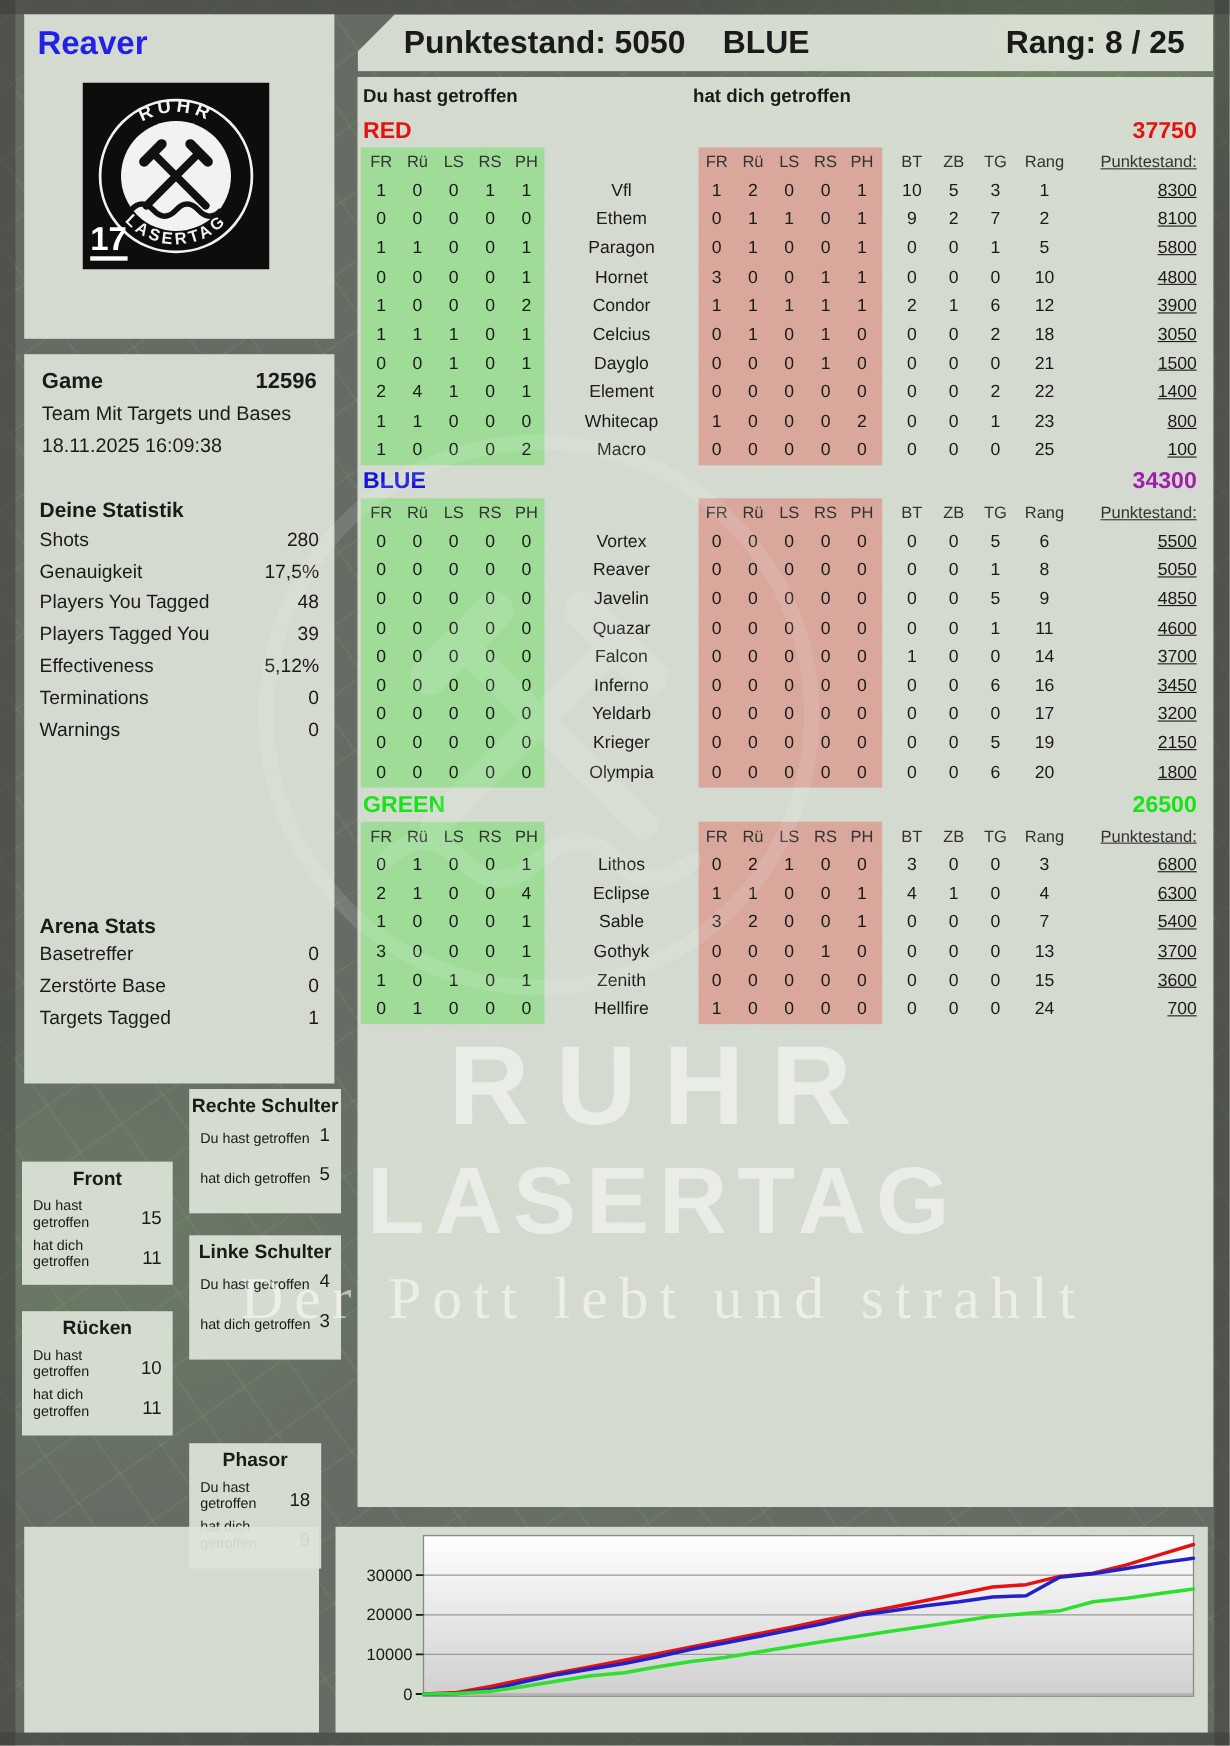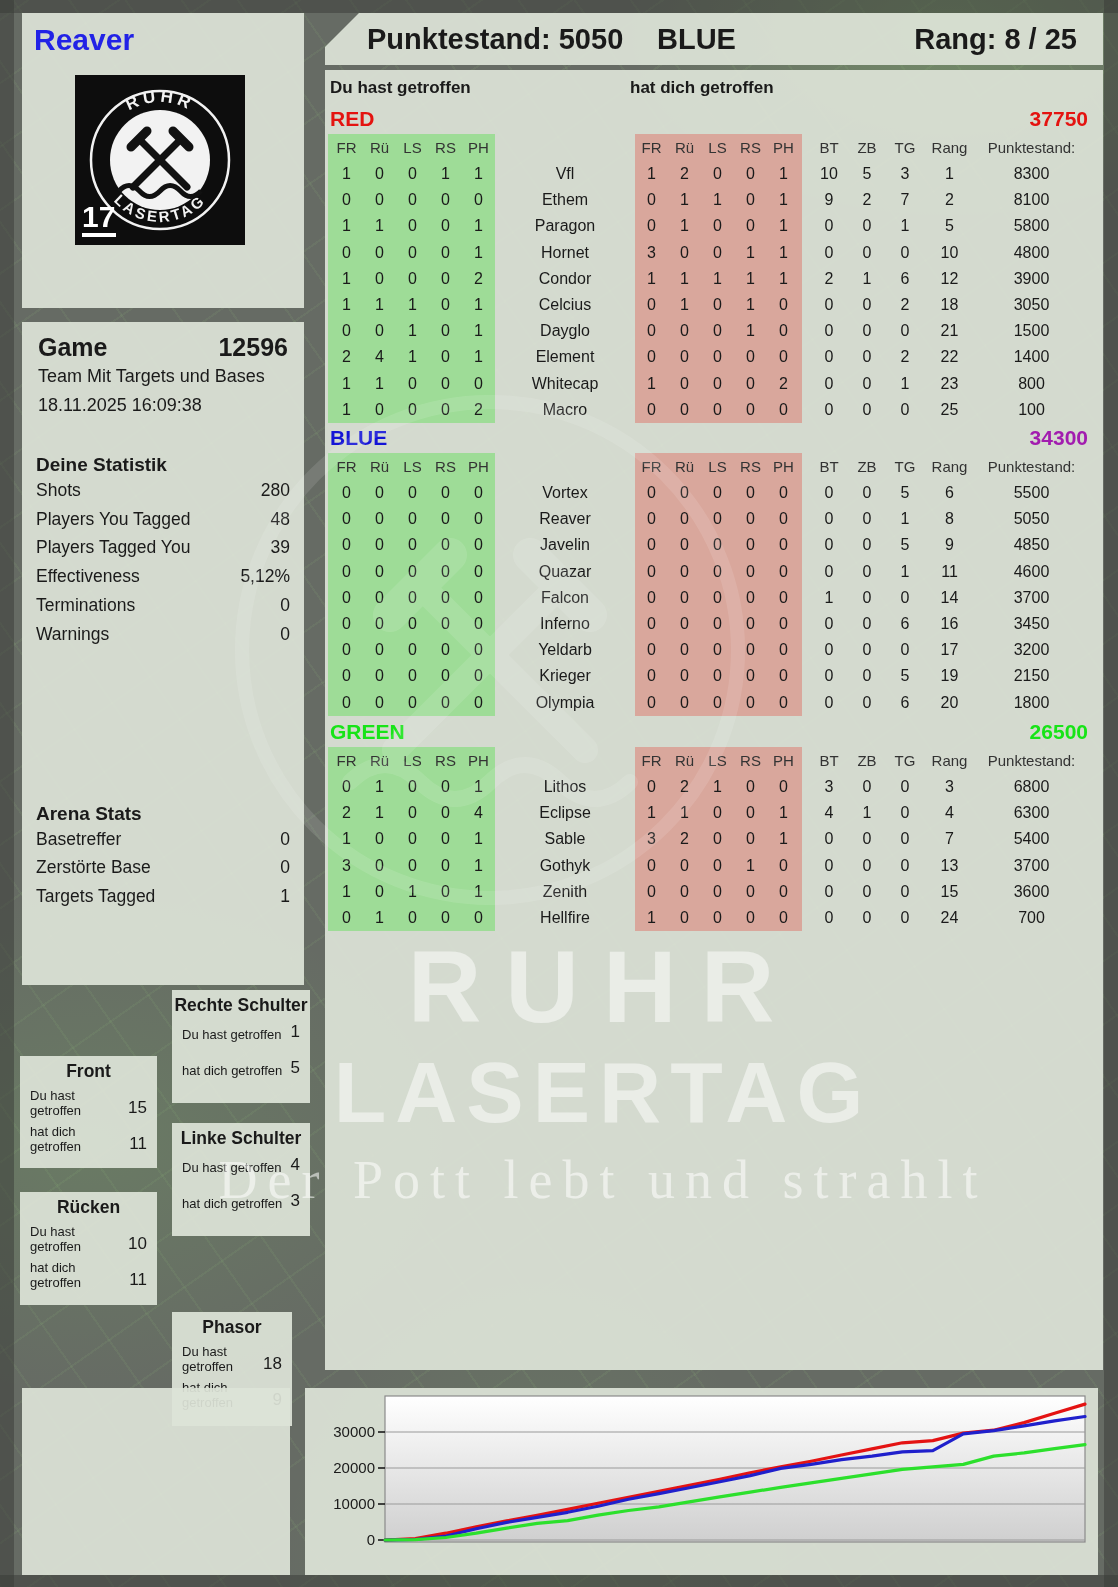--- a/index.html
+++ b/index.html
@@ -16,36 +16,36 @@
   .panel{position:absolute;background:rgba(221,227,215,0.93);z-index:1;box-sizing:border-box;}
 
   
   .hdr{clip-path:polygon(34px 0, 100% 0, 100% 100%, 0 100%, 0 34px);}
   .hdr .ht{position:absolute;top:10px;font-weight:bold;font-size:29px;white-space:nowrap;}
   .player-title{position:absolute;left:12px;top:10px;font-weight:bold;font-size:30px;color:#2222e6;}
 
   
   .logo-wrap{position:absolute;left:53px;top:62px;width:170px;height:170px;}
   .kv{display:flex;justify-content:space-between;align-items:center;}
-  .game-id-row{padding:10px 16px 0 16px;font-weight:bold;font-size:25px;height:30px;align-items:flex-end;}
+  .game-id-row{padding:10px 16px 0 16px;font-weight:bold;font-size:20px;height:30px;}
   .game-line{padding:0 16px;font-size:18px;height:29px;display:flex;align-items:center;}
   .stats-title{padding:6px 14px 0 14px;font-weight:bold;font-size:19px;height:30px;display:flex;align-items:flex-end;}
   .srow{height:28.8px;display:flex;justify-content:space-between;align-items:center;padding:0 14px;font-size:17.5px;}
   .spacer{height:140px;}
 
   
   .team-section{position:absolute;left:0;width:778px;}
   .block{position:absolute;z-index:0;}
   .you-block{left:3px;top:30px;width:167px;background:#9edc97;}
   .them-block{left:310px;top:30px;width:167px;background:#d9a79c;}
   .team-label{position:relative;height:30px;display:flex;justify-content:space-between;align-items:center;padding:0 15px 0 5px;font-size:21px;font-weight:bold;}
   .trow{position:relative;display:grid;grid-template-columns:33px 33px 33px 33px 33px 140px 33px 33px 33px 33px 33px 10px 38px 38px 38px 51px 113px;padding-left:5px;height:26.2px;align-items:center;font-size:16px;}
   .trow.thead{height:27px;font-size:15px;color:#333;}
   .c{text-align:center;overflow:hidden;white-space:nowrap;}
-  .c.score{text-align:center;}
+  .c.score{text-align:right;text-decoration:underline;}
   .hit-head{position:absolute;top:8px;font-weight:bold;font-size:17px;}
 
   
   .bp-title{padding-top:5px;text-align:center;font-weight:bold;font-size:17.5px;height:25px;box-sizing:border-box;}
   .bp-row{position:absolute;left:10px;right:10px;display:flex;justify-content:space-between;align-items:flex-end;}
   .bp-row .l{font-size:13px;}
   .bp-row .v{font-size:17px;}
 
   
   .addr-line{height:37px;display:flex;align-items:center;padding:0 18px;font-size:20px;}
@@ -108,20 +108,24 @@
     <div class="game-line">Team Mit Targets und Bases</div>
     <div class="game-line">18.11.2025 16:09:38</div>
   </div>
 
   <div class="panel" style="left:22px;top:440px;width:282px;height:545px;">
     <div class="stats-title">Deine Statistik</div>
     <div id="stats-rows">
         <div class="srow">
           <div class="sl">Shots</div>
           <div class="sv">280</div>
+        </div>
+        <div class="srow">
+          <div class="sl">Genauigkeit</div>
+          <div class="sv">17,5%</div>
         </div>
         <div class="srow">
           <div class="sl">Players You Tagged</div>
           <div class="sv">48</div>
         </div>
         <div class="srow">
           <div class="sl">Players Tagged You</div>
           <div class="sv">39</div>
         </div>
         <div class="srow">

